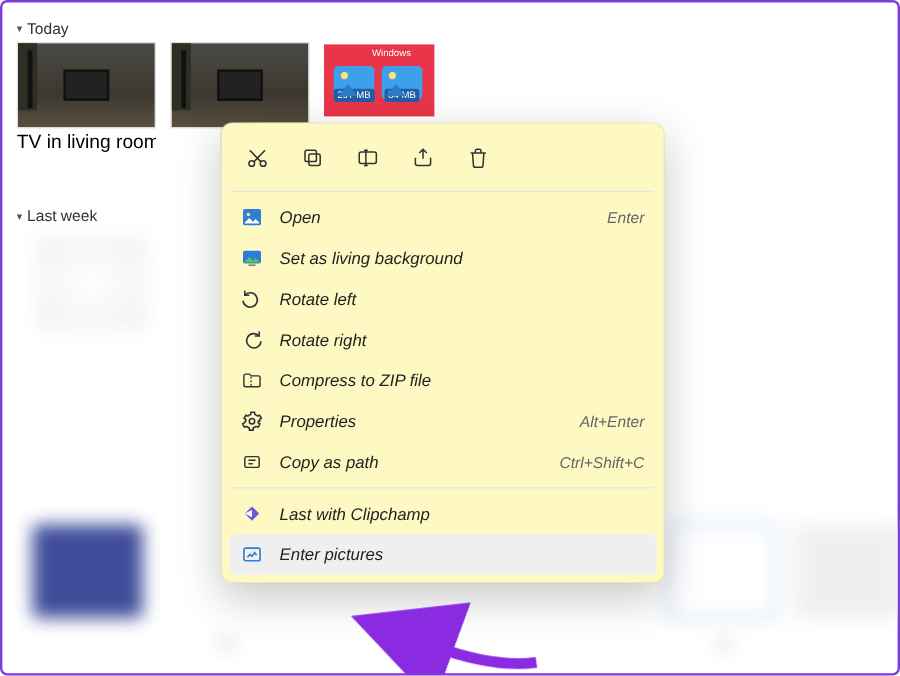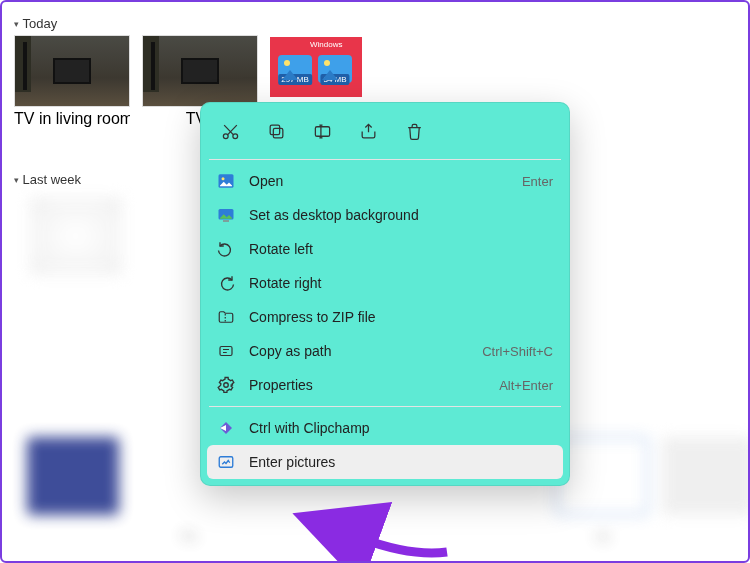--- a/index.html
+++ b/index.html
@@ -91,28 +91,29 @@
     position:absolute; width:90px; font-size:11px; color:#777; text-align:center;
   }
   .ring {
     width:64px;height:64px;border-radius:50%;
     background:conic-gradient(#333 0 35%, #f0a040 35% 45%, #333 45% 100%);
     margin:auto;
   }
   
   .ctx {
     position:absolute;
-    left:198px; top:100px;
+    left:182px; top:100px;
     width:370px;
-    background:#5eead4;
+    background:#fef9c3;
     border:1px solid rgba(0,0,0,.08);
     border-radius:10px;
     box-shadow: 0 12px 36px rgba(0,0,0,.22);
     padding:6px;
     backdrop-filter: blur(20px);
+    font-style: italic;
   }
   .ctx-iconbar {
     display:flex; gap:8px; padding:4px 4px 6px 4px;
   }
   .ctx-iconbtn {
     width:38px; height:36px; border-radius:6px;
     display:flex; align-items:center; justify-content:center;
     color:#333;
   }
   .ctx-iconbtn svg { width:19px; height:19px; }
@@ -235,21 +236,21 @@
   </div>
 
   <div class="ctx-item">
     <span class="ctx-ico">
       <svg viewBox="0 0 24 24">
           <rect x="2" y="4" width="20" height="14" rx="2" fill="#2e7dd7"></rect>
           <path d="M4 16l5-5 4 4 3-3 4 4v1H4z" fill="#57c257"></path>
           <rect x="8" y="19" width="8" height="2" fill="#888"></rect>
         </svg>
     </span>
-    <span class="ctx-label">Set as desktop background</span>
+    <span class="ctx-label">Set as living background</span>
   </div>
 
   <div class="ctx-item">
     <span class="ctx-ico">
       <svg viewBox="0 0 24 24" fill="none" stroke="#333" stroke-width="1.8">
           <path d="M4 8a8 8 0 1 1-2 6"></path>
           <path d="M4 3v5h5"></path>
         </svg>
     </span>
     <span class="ctx-label">Rotate left</span>
@@ -271,50 +272,50 @@
       <svg viewBox="0 0 24 24" fill="none" stroke="#333" stroke-width="1.6">
           <path d="M3 7a2 2 0 0 1 2-2h4l2 2h8a2 2 0 0 1 2 2v8a2 2 0 0 1-2 2H5a2 2 0 0 1-2-2z"></path>
           <path d="M11 8v2m0 2v2m0 2v2"></path>
         </svg>
     </span>
     <span class="ctx-label">Compress to ZIP file</span>
   </div>
 
   <div class="ctx-item">
     <span class="ctx-ico">
+      <svg viewBox="0 0 24 24" fill="none" stroke="#333" stroke-width="1.8">
+          <circle cx="12" cy="12" r="3"></circle>
+          <path d="M19 12a7 7 0 0 1-.2 1.7l2 1.5-2 3.4-2.3-.9a7 7 0 0 1-3 1.7l-.3 2.5h-4l-.3-2.5a7 7 0 0 1-3-1.7l-2.3.9-2-3.4 2-1.5A7 7 0 0 1 5 12a7 7 0 0 1 .2-1.7l-2-1.5 2-3.4 2.3.9a7 7 0 0 1 3-1.7L10.8 2h4l.3 2.5a7 7 0 0 1 3 1.7l2.3-.9 2 3.4-2 1.5c.1.6.2 1.1.2 1.8z"></path>
+        </svg>
+    </span>
+    <span class="ctx-label">Properties</span>
+    <span class="ctx-accel">Alt+Enter</span>
+  </div>
+
+  <div class="ctx-item">
+    <span class="ctx-ico">
       <svg viewBox="0 0 24 24" fill="none" stroke="#333" stroke-width="1.6">
           <rect x="4" y="6" width="16" height="12" rx="2"></rect>
           <path d="M8 10h8M8 14h5"></path>
         </svg>
     </span>
     <span class="ctx-label">Copy as path</span>
     <span class="ctx-accel">Ctrl+Shift+C</span>
   </div>
 
-  <div class="ctx-item">
-    <span class="ctx-ico">
-      <svg viewBox="0 0 24 24" fill="none" stroke="#333" stroke-width="1.8">
-          <circle cx="12" cy="12" r="3"></circle>
-          <path d="M19 12a7 7 0 0 1-.2 1.7l2 1.5-2 3.4-2.3-.9a7 7 0 0 1-3 1.7l-.3 2.5h-4l-.3-2.5a7 7 0 0 1-3-1.7l-2.3.9-2-3.4 2-1.5A7 7 0 0 1 5 12a7 7 0 0 1 .2-1.7l-2-1.5 2-3.4 2.3.9a7 7 0 0 1 3-1.7L10.8 2h4l.3 2.5a7 7 0 0 1 3 1.7l2.3-.9 2 3.4-2 1.5c.1.6.2 1.1.2 1.8z"></path>
-        </svg>
-    </span>
-    <span class="ctx-label">Properties</span>
-    <span class="ctx-accel">Alt+Enter</span>
-  </div>
-
   <div class="ctx-sep"></div>
 
   <div class="ctx-item">
     <span class="ctx-ico">
       <svg viewBox="0 0 24 24">
           <path d="M4 12l8-8 8 8-8 8z" fill="#6b5bd6"></path>
           <path d="M4 12l8-4v8z" fill="#fff"></path>
         </svg>
     </span>
-    <span class="ctx-label">Ctrl with Clipchamp</span>
+    <span class="ctx-label">Last with Clipchamp</span>
   </div>
 
 
   <div class="ctx-item hl">
     <span class="ctx-ico">
       <svg viewBox="0 0 24 24">
           <rect x="3" y="5" width="18" height="14" rx="2" fill="none" stroke="#2e7dd7" stroke-width="1.8"></rect>
           <path d="M7 15l3-3 2 2 3-4 2 3" stroke="#2e7dd7" stroke-width="1.8" fill="none"></path>
         </svg>
     </span>

